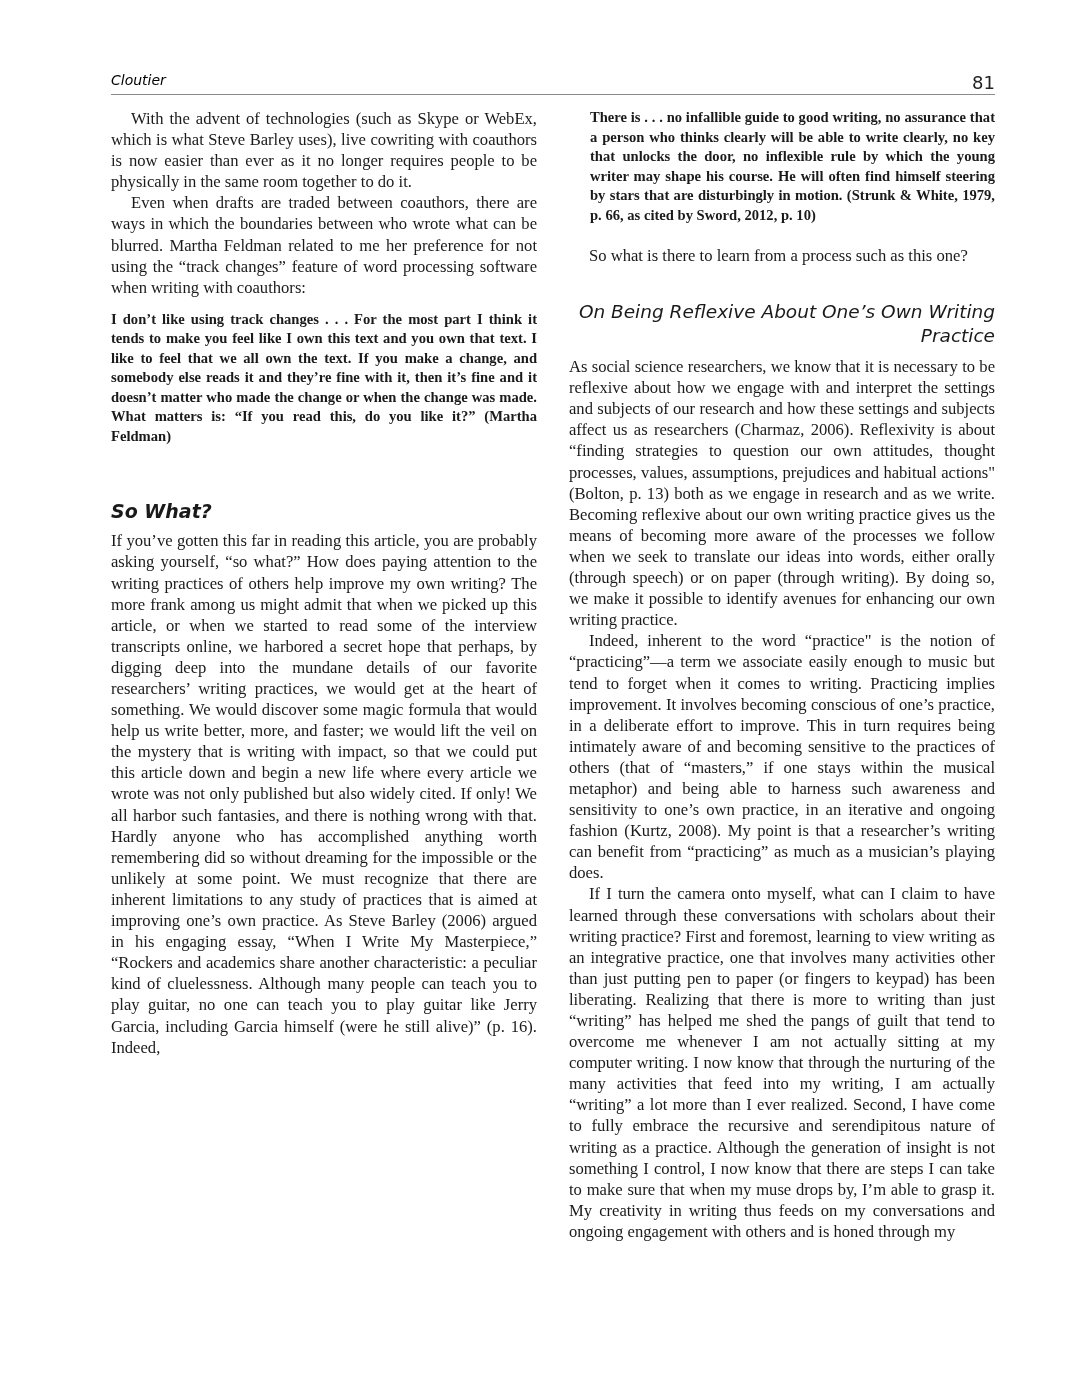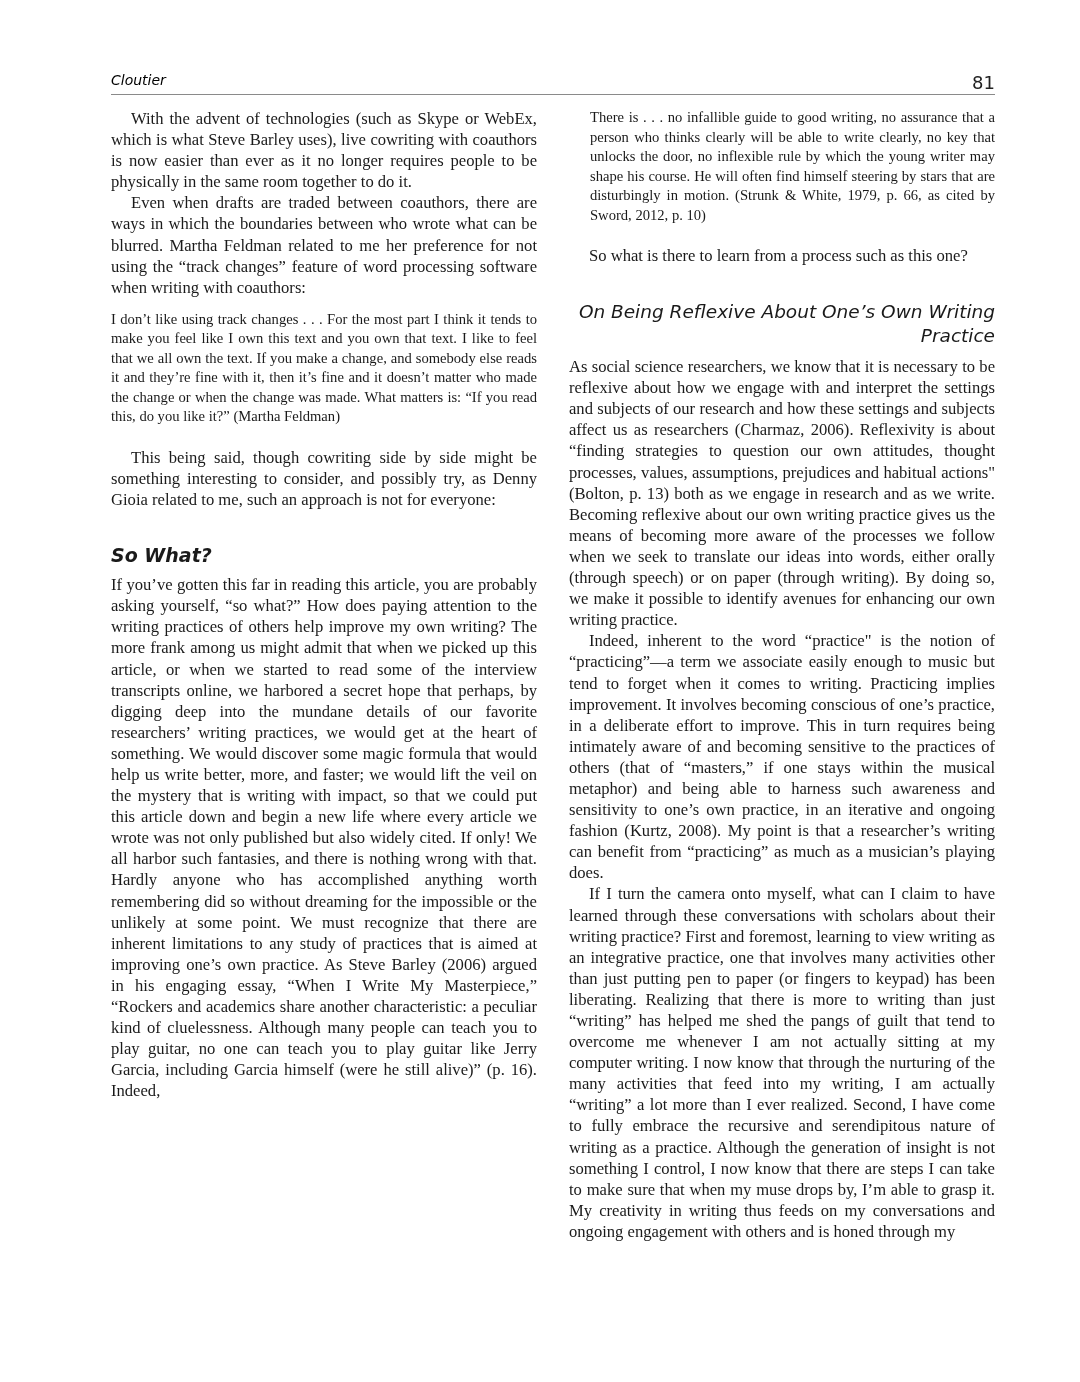--- a/index.html
+++ b/index.html
@@ -5,41 +5,40 @@
   html, body { margin: 0; padding: 0; background: #ffffff; }
   body { width: 1080px; height: 1382px; position: relative; overflow: hidden; color: #1a1a1a; }
   .header { position: absolute; left: 111px; top: 70px; width: 884px; height: 24px; border-bottom: 1px solid #8a8a8a; }
   .running-head { position: absolute; left: 0; top: 2px; font-family: "DejaVu Sans", sans-serif; font-style: italic; font-size: 14px; color: #000000; }
   .page-num { position: absolute; right: 0; top: 2px; font-family: "DejaVu Sans", sans-serif; font-size: 18px; color: #222; }
   .col { position: absolute; top: 108px; width: 426px; font-family: "Liberation Serif", serif; font-size: 16.6px; line-height: 21.1px; text-align: justify; }
   .col.left { left: 111px; }
   .col.right { left: 569px; }
   .col p { margin: 0; }
   .col p.indent { text-indent: 20px; }
-  .quote { margin: 0 0 0 21px; font-size: 14.6px; line-height: 19.5px; text-align: justify; }
+  .quote { margin: 0 0 0 21px; font-size: 14.6px; line-height: 19.5px; text-align: justify; font-weight: bold; }
   .gap-s { height: 12px; }
   .gap-m { height: 20px; }
   h2.section { font-family: "DejaVu Sans", sans-serif; font-weight: bold; font-size: 19px; margin: 0 0 6px 0; line-height: 26px; font-style: italic; }
   h3.subsection { font-family: "DejaVu Sans", sans-serif; font-style: italic; font-weight: normal; font-size: 18.5px; line-height: 24px; margin: 0 0 8px 0; text-align: right; }
 </style>
 </head>
 <body>
 
 <div class="header">
   <span class="running-head">Cloutier</span>
   <span class="page-num">81</span>
 </div>
 
 <div class="col left">
   <p class="indent">With the advent of technologies (such as Skype or WebEx, which is what Steve Barley uses), live cowriting with coauthors is now easier than ever as it no longer requires people to be physically in the same room together to do it.</p>
   <p class="indent">Even when drafts are traded between coauthors, there are ways in which the boundaries between who wrote what can be blurred. Martha Feldman related to me her preference for not using the “track changes” feature of word processing software when writing with coauthors:</p>
   <div class="gap-s"></div>
   <p class="quote">I don’t like using track changes . . . For the most part I think it tends to make you feel like I own this text and you own that text. I like to feel that we all own the text. If you make a change, and somebody else reads it and they’re fine with it, then it’s fine and it doesn’t matter who made the change or when the change was made. What matters is: “If you read this, do you like it?” (Martha Feldman)</p>
   <div class="gap-m"></div>
-  <p class="indent">This being said, though cowriting side by side might be something interesting to consider, and possibly try, as Denny Gioia related to me, such an approach is not for everyone:</p>
   <div class="gap-s"></div>
   <div class="gap-m"></div>
   <h2 class="section">So What?</h2>
   <p>If you’ve gotten this far in reading this article, you are probably asking yourself, “so what?” How does paying attention to the writing practices of others help improve my own writing? The more frank among us might admit that when we picked up this article, or when we started to read some of the interview transcripts online, we harbored a secret hope that perhaps, by digging deep into the mundane details of our favorite researchers’ writing practices, we would get at the heart of something. We would discover some magic formula that would help us write better, more, and faster; we would lift the veil on the mystery that is writing with impact, so that we could put this article down and begin a new life where every article we wrote was not only published but also widely cited. If only! We all harbor such fantasies, and there is nothing wrong with that. Hardly anyone who has accomplished anything worth remembering did so without dreaming for the impossible or the unlikely at some point. We must recognize that there are inherent limitations to any study of practices that is aimed at improving one’s own practice. As Steve Barley (2006) argued in his engaging essay, “When I Write My Masterpiece,” “Rockers and academics share another characteristic: a peculiar kind of cluelessness. Although many people can teach you to play guitar, no one can teach you to play guitar like Jerry Garcia, including Garcia himself (were he still alive)” (p. 16). Indeed,</p>
 </div>
 
 <div class="col right">
   <p class="quote" style="margin-left:21px;">There is . . . no infallible guide to good writing, no assurance that a person who thinks clearly will be able to write clearly, no key that unlocks the door, no inflexible rule by which the young writer may shape his course. He will often find himself steering by stars that are disturbingly in motion. (Strunk &amp; White, 1979, p. 66, as cited by Sword, 2012, p. 10)</p>
   <div class="gap-m"></div>
   <p class="indent">So what is there to learn from a process such as this one?</p>

